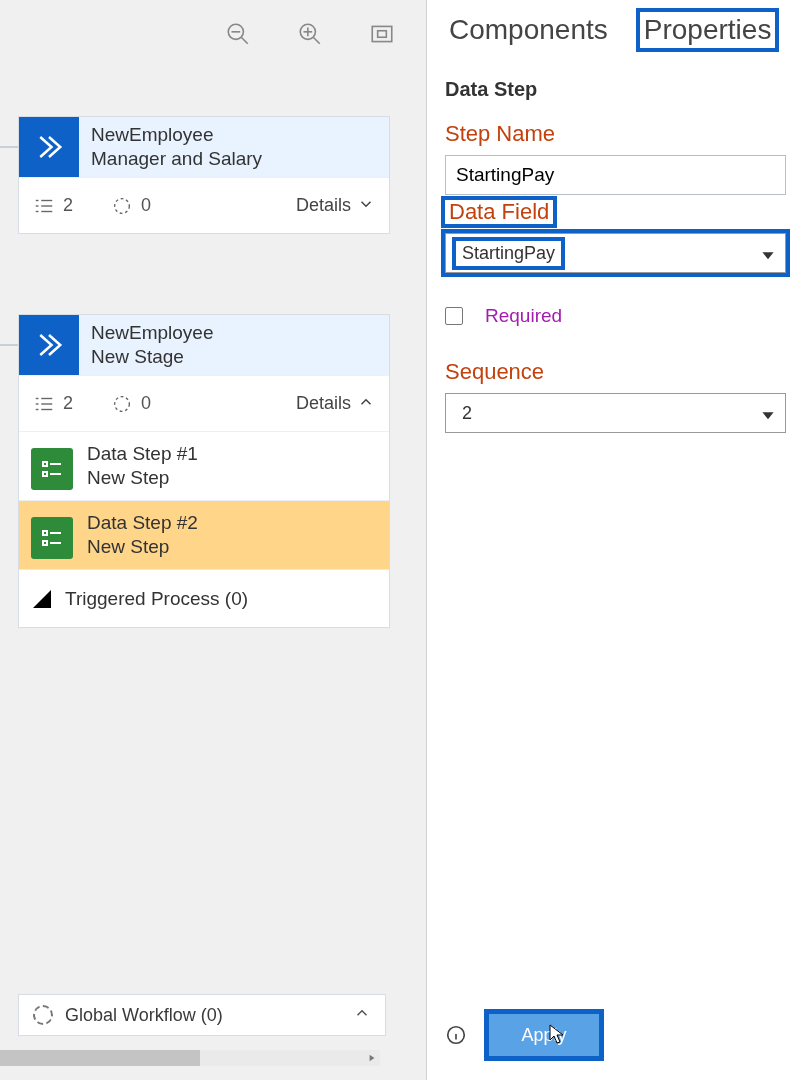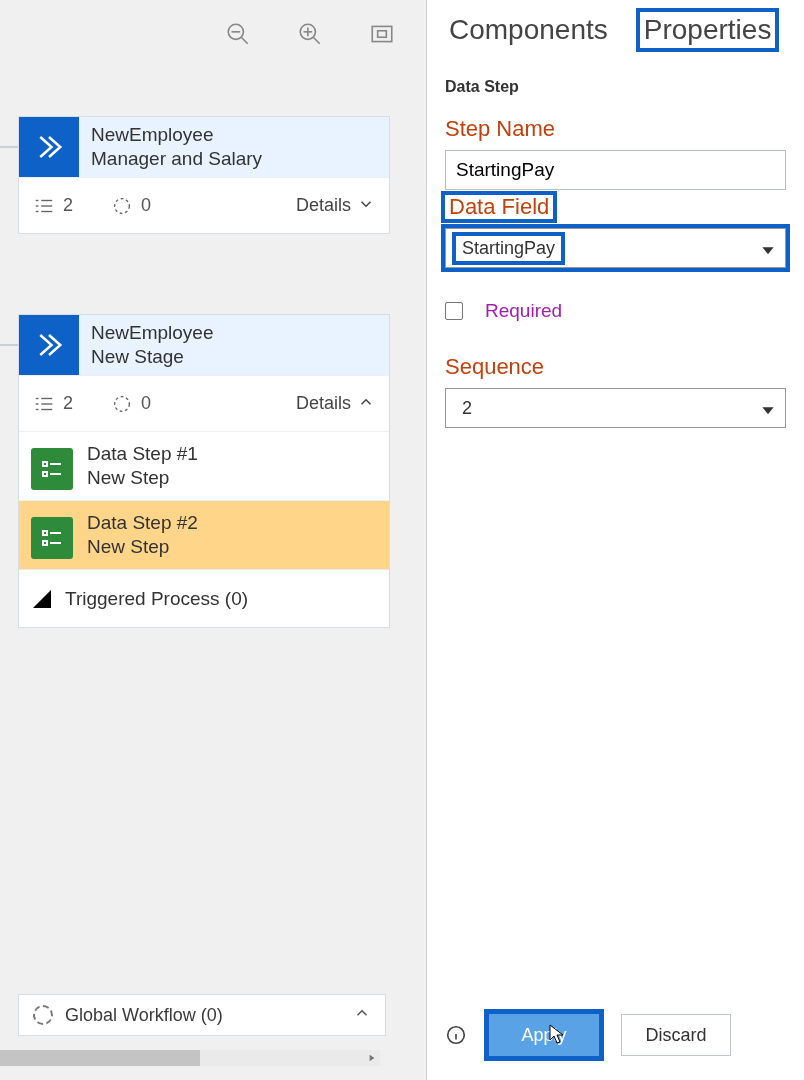--- a/index.html
+++ b/index.html
@@ -54,21 +54,21 @@
   .hscroll{position:absolute;left:0;bottom:14px;width:380px;height:16px;background:#eaeaea;}
   .hscroll .thumb{position:absolute;left:0;top:0;height:16px;width:200px;background:#c4c4c4;}
   .hscroll .arrow{position:absolute;right:0;top:0;width:16px;height:16px;display:flex;align-items:center;justify-content:center;}
   .hscroll .arrow svg{width:8px;height:8px;fill:#777;}
 
   
   .tabs{display:flex;gap:28px;padding:12px 18px 8px 18px;font-size:28px;color:#444;}
   .tab{padding:2px 4px;}
   .tab.active{outline:4px solid #0e62c7;}
   .panel-body{flex:1;padding:10px 18px 0 18px;overflow:auto;}
-  .ptitle{font-size:16px;font-weight:600;margin:12px 0 20px 0;}
+  .ptitle{font-size:20px;font-weight:600;margin:12px 0 20px 0;}
   .flabel{font-size:22px;color:#c2410c;margin-top:4px;margin-bottom:8px;}
   .hl-label{outline:4px solid #0e62c7;display:inline-block;padding:0 4px;line-height:24px;}
   .finput{width:100%;height:40px;border:1px solid #b8bec6;padding:0 10px;font-size:19px;background:#fff;}
   .fsel{position:relative;width:100%;height:40px;border:1px solid #999;display:flex;align-items:center;padding:0 10px;font-size:18px;background:#fff;}
   .hl-sel{outline:4px solid #0e62c7;}
   .fsel .sel-text{padding:2px 6px;}
   .fsel .hl-text{outline:4px solid #0e62c7;}
   .fsel .chev{margin-left:auto;width:14px;height:14px;}
   .fsel .chev svg{width:14px;height:14px;fill:#333;}
   .chk{display:flex;align-items:center;gap:22px;font-size:19px;margin:32px 0;color:#a21caf;}
@@ -287,18 +287,15 @@
           </svg>
       </div>
       <div class="btn btn-primary">
         <span>Apply</span>
         <div class="cursor" style="left:60px;top:10px;">
           <svg viewBox="0 0 16 22">
               <polygon points="1,1 1,16 5,12 8,19 11,18 8,11 14,11"></polygon>
             </svg>
         </div>
       </div>
-      <div class="btn btn-secondary">
-        <span>Discard</span>
-      </div>
     </div>
   </div>
 </div>
 
 </body></html>

